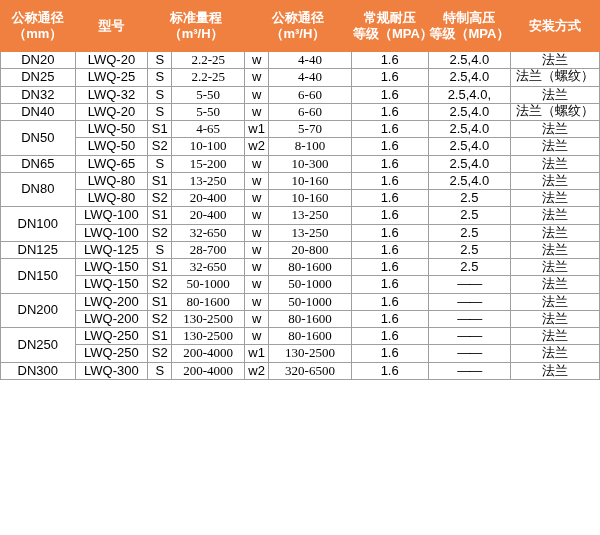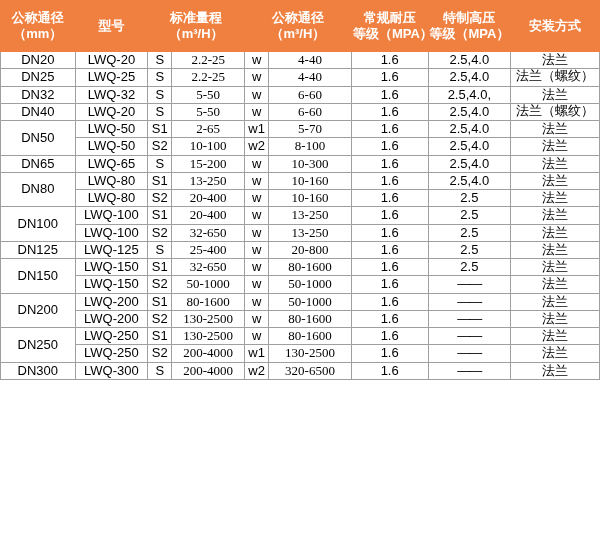--- a/index.html
+++ b/index.html
@@ -169,21 +169,21 @@
         <td class="code">w</td>
         <td class="range">6-60</td>
         <td class="press">1.6</td>
         <td class="press">2.5,4.0</td>
         <td class="mount narrow">法兰（螺纹）</td>
       </tr>
       <tr>
         <td class="dn" rowspan="2">DN50</td>
         <td class="model">LWQ-50</td>
         <td class="code">S1</td>
-        <td class="range">2-65</td>
+        <td class="range">4-65</td>
         <td class="code">w1</td>
         <td class="range">5-70</td>
         <td class="press">1.6</td>
         <td class="press">2.5,4.0</td>
         <td class="mount">法兰</td>
       </tr>
       <tr>
         <td class="model">LWQ-50</td>
         <td class="code">S2</td>
         <td class="range">10-100</td>
@@ -243,21 +243,21 @@
         <td class="code">w</td>
         <td class="range">13-250</td>
         <td class="press">1.6</td>
         <td class="press">2.5</td>
         <td class="mount">法兰</td>
       </tr>
       <tr>
         <td class="dn">DN125</td>
         <td class="model">LWQ-125</td>
         <td class="code">S</td>
-        <td class="range">25-400</td>
+        <td class="range">28-700</td>
         <td class="code">w</td>
         <td class="range">20-800</td>
         <td class="press">1.6</td>
         <td class="press">2.5</td>
         <td class="mount">法兰</td>
       </tr>
       <tr>
         <td class="dn" rowspan="2">DN150</td>
         <td class="model">LWQ-150</td>
         <td class="code">S1</td>

